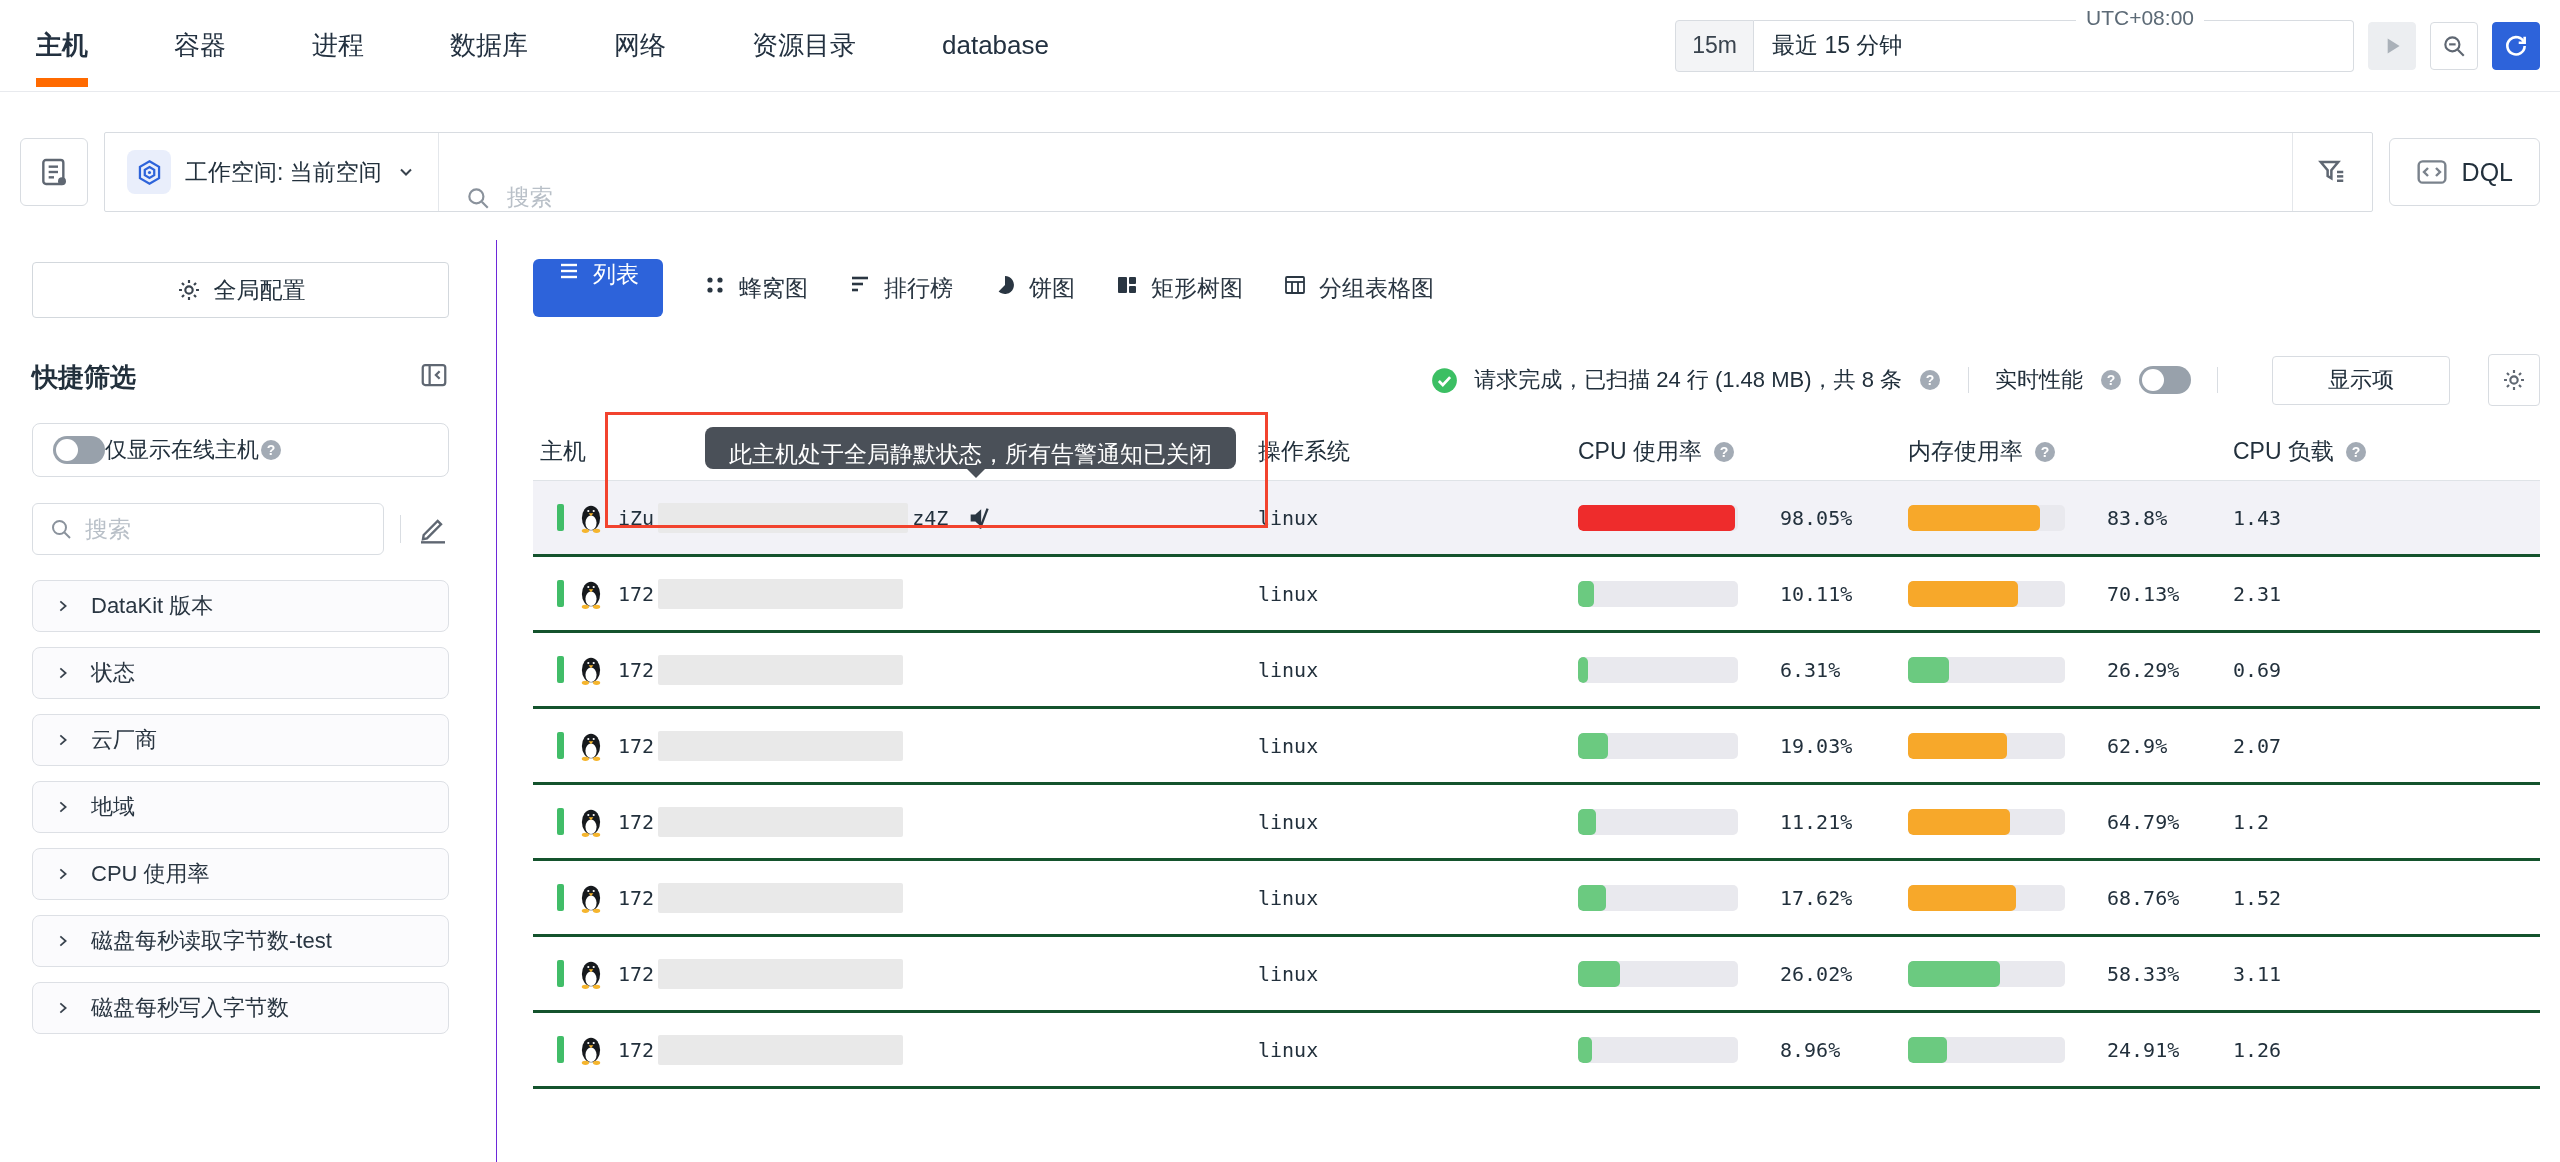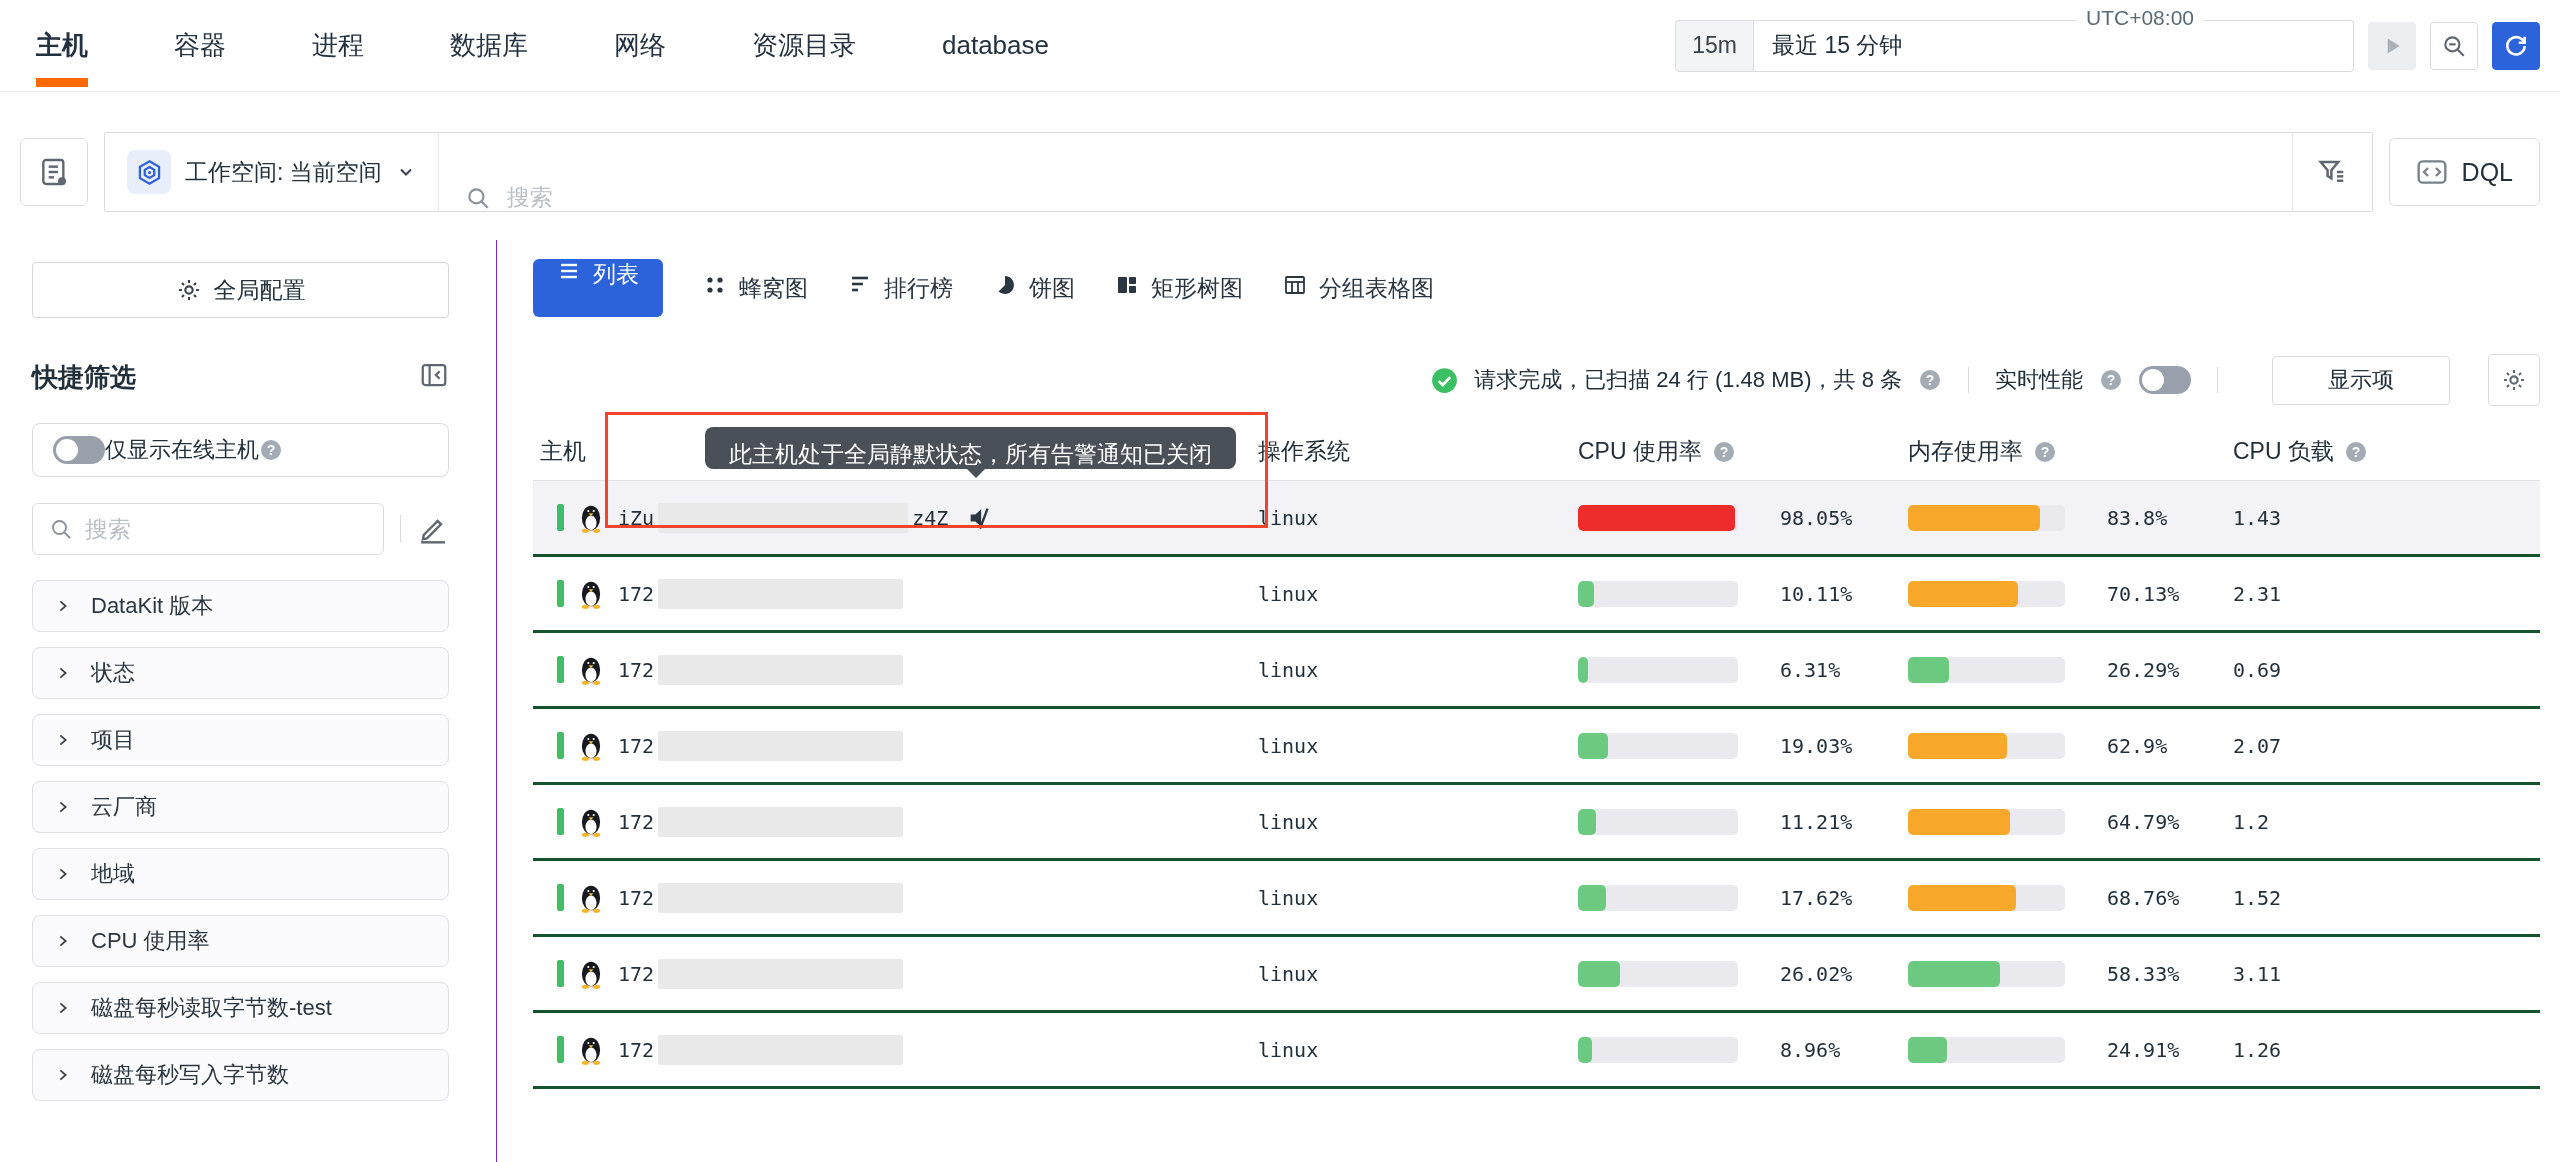--- a/index.html
+++ b/index.html
@@ -288,28 +288,20 @@
             </svg>
           </span>
     <span>状态</span>
   </div>
         <div class="filter-item">
     <span class="icon">
             <svg viewBox="0 0 24 24" fill="none" stroke="currentColor" stroke-width="2.6">
               <polyline points="8,5 16,12 8,19"></polyline>
             </svg>
           </span>
-    <span>项目</span>
-  </div>
-        <div class="filter-item">
-    <span class="icon">
-            <svg viewBox="0 0 24 24" fill="none" stroke="currentColor" stroke-width="2.6">
-              <polyline points="8,5 16,12 8,19"></polyline>
-            </svg>
-          </span>
     <span>云厂商</span>
   </div>
         <div class="filter-item">
     <span class="icon">
             <svg viewBox="0 0 24 24" fill="none" stroke="currentColor" stroke-width="2.6">
               <polyline points="8,5 16,12 8,19"></polyline>
             </svg>
           </span>
     <span>地域</span>
   </div>

